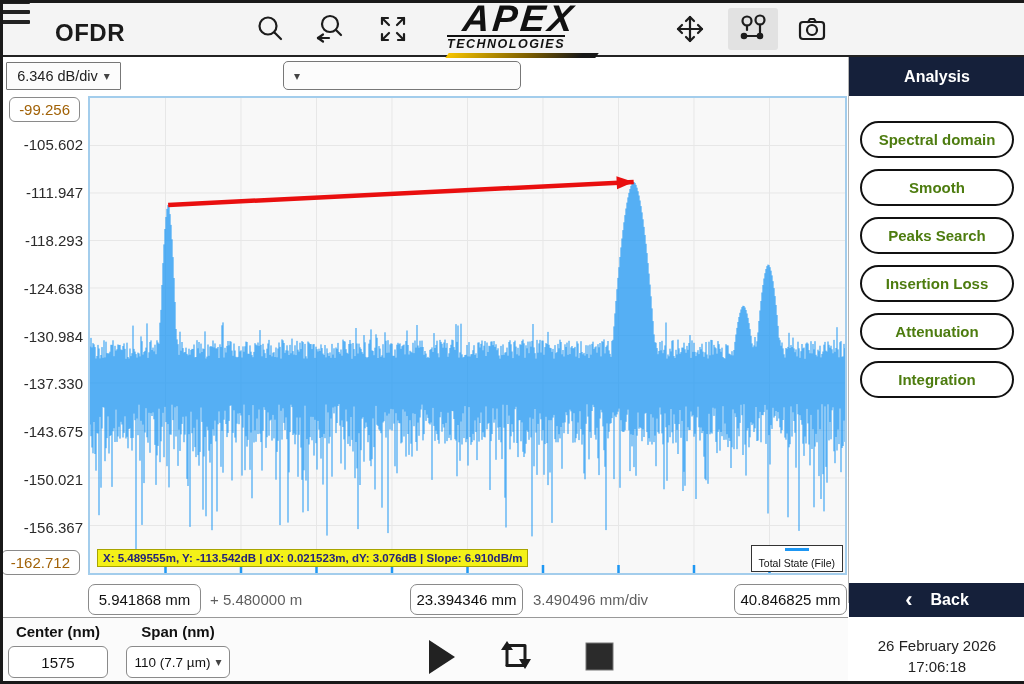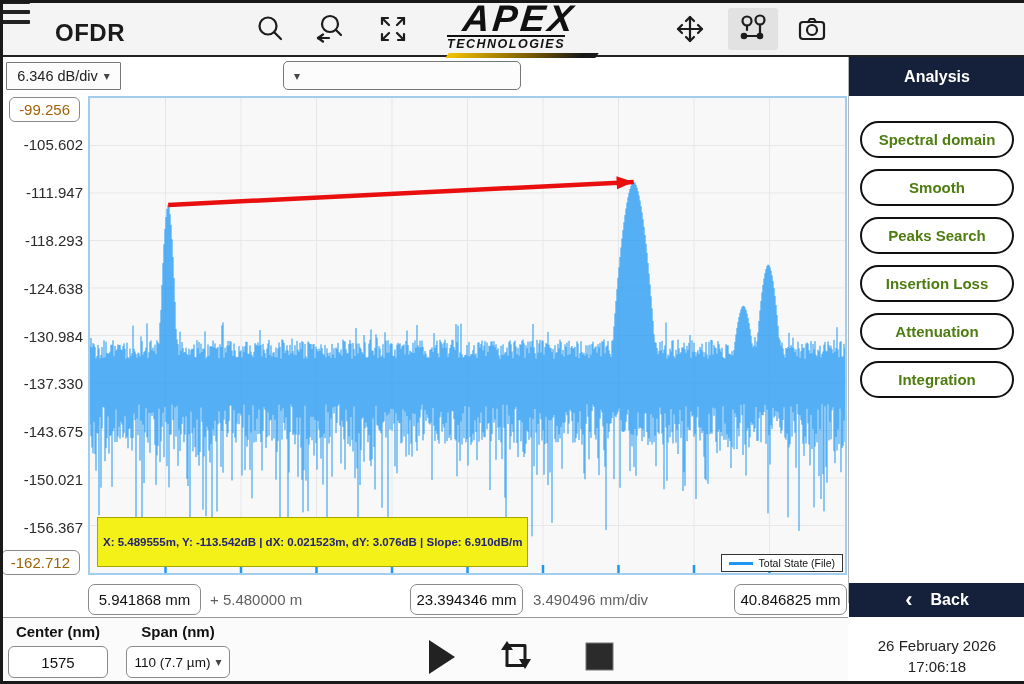--- a/index.html
+++ b/index.html
@@ -25,22 +25,22 @@
   #signal-select .grow{flex:1;}
   .caret{color:#444;font-size:12px;}
   .caret::after{content:"▾";}
   
   #y-axis{position:absolute;left:0;top:96px;width:86px;height:479px;}
   .ytick{position:absolute;right:3px;transform:translateY(-50%);font-size:15px;color:#2b2b2b;}
   .ytick.boxed{transform:none;right:6px;border:1.5px solid #8a8a8a;border-radius:6px;background:#fff;padding:3px 9px;font-size:15px;color:#a16207;}
   
   #plot{position:absolute;left:88px;top:96px;width:759px;height:479px;border:2px solid #a3cdec;background:#f8f8f8;}
   #chart-svg{position:absolute;left:0;top:0;}
-  #tooltip{position:absolute;left:7px;bottom:6px;background:#f4f118;border:1px solid #a8a400;color:#23237a;font-size:11.5px;font-weight:bold;padding:18px 5px;white-space:nowrap;}
-  #legend{position:absolute;right:2px;bottom:1px;background:#fff;border:1px solid #333;display:flex;align-items:center;gap:6px;padding:2px 7px;font-size:10.5px;color:#111;}
+  #tooltip{position:absolute;left:7px;bottom:6px;background:#f4f118;border:1px solid #a8a400;color:#23237a;font-size:11.5px;font-weight:bold;padding:2px 5px;white-space:nowrap;}
+  #legend{position:absolute;right:2px;bottom:1px;background:#fff;border:1px solid #333;display:flex;align-items:center;gap:6px;padding:2px 7px;font-size:10.5px;color:#111;flex-direction:column;}
   #legend .line{width:24px;height:3px;background:#1e97f3;}
   
   .xbox{position:absolute;top:584px;height:31px;border:1.5px solid #8a8a8a;border-radius:7px;background:#fff;font-size:15px;color:#111;display:flex;align-items:center;justify-content:center;}
   .xtext{position:absolute;top:584px;height:31px;display:flex;align-items:center;font-size:15px;color:#5f5f5f;}
   
   #sidebar{position:absolute;left:848px;top:57px;width:176px;height:546px;background:#fff;border-left:1px solid #b5b5b5;}
   #analysis-header{position:absolute;left:0;top:0;width:176px;height:39px;background:#15203a;color:#fff;font-size:16px;font-weight:bold;display:flex;align-items:center;justify-content:center;}
   .side-btn{position:absolute;left:11px;width:154px;height:37px;border:2px solid #111;border-radius:19px;background:#fff;font-size:15px;font-weight:bold;color:#4d7c0f;display:flex;align-items:center;justify-content:center;cursor:pointer;}
   #back-btn{position:absolute;left:0;top:526px;width:176px;height:34px;background:#15203a;color:#fff;display:flex;align-items:center;justify-content:center;gap:18px;font-size:16px;font-weight:bold;cursor:pointer;}
   #back-btn .chev{font-size:22px;line-height:16px;font-weight:bold;}

